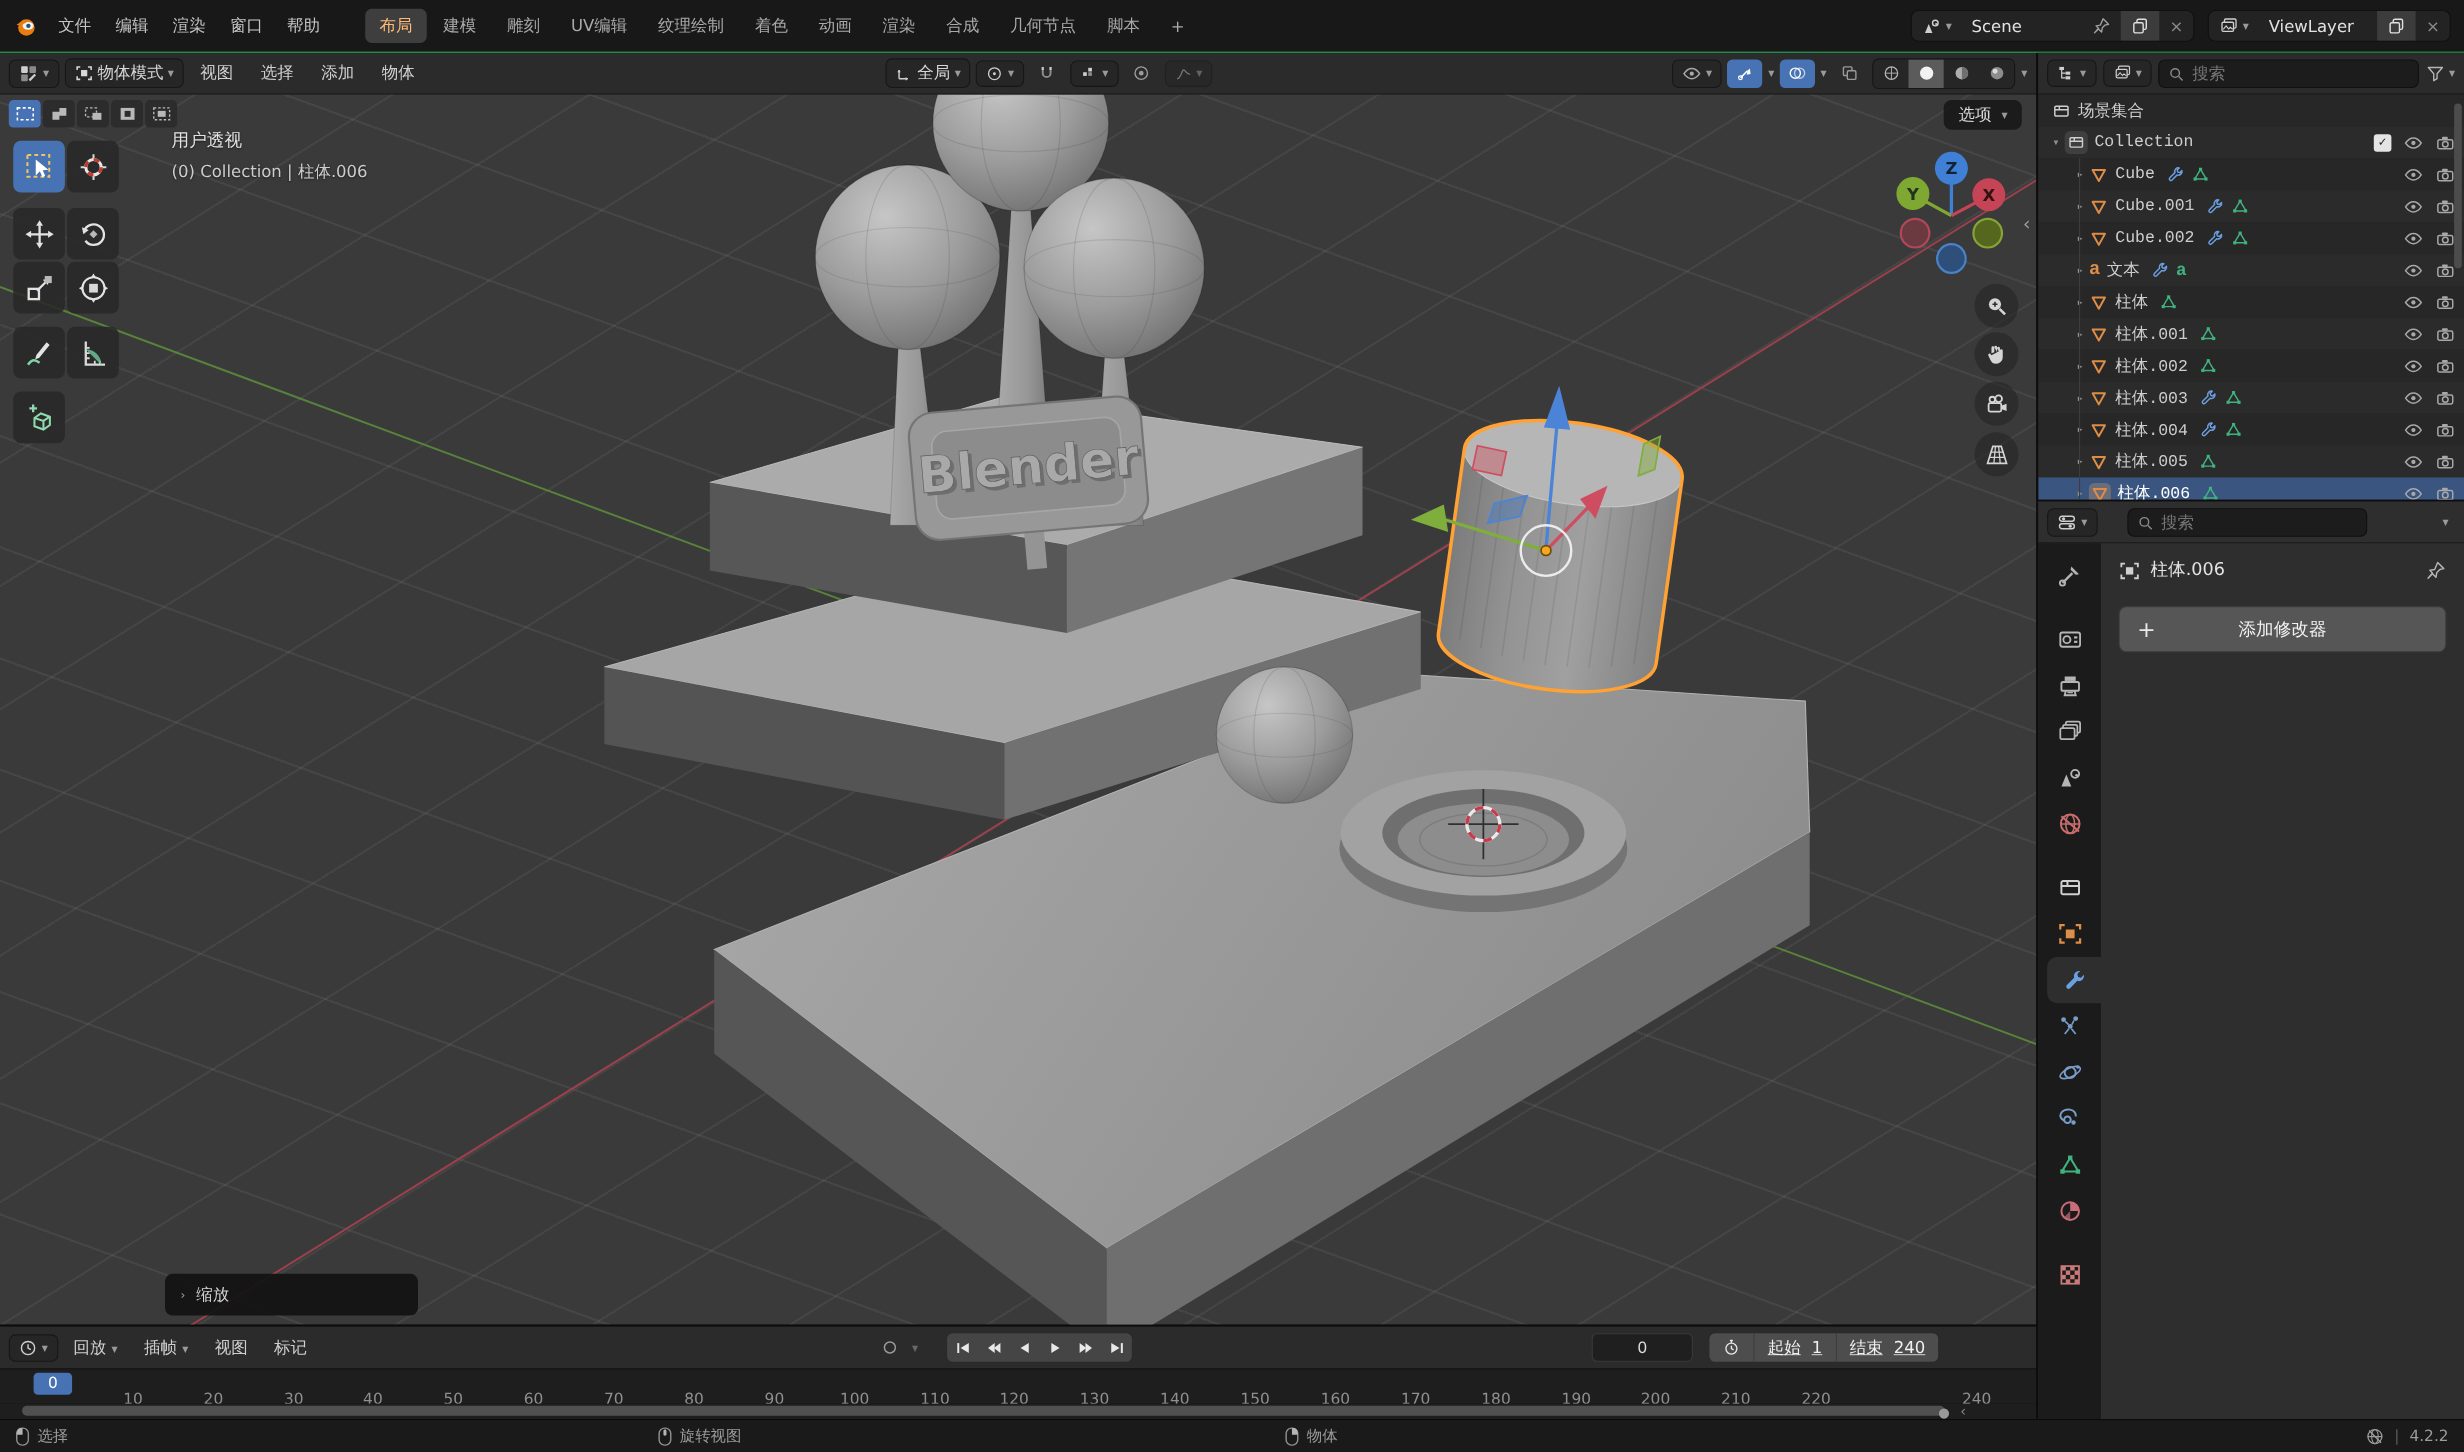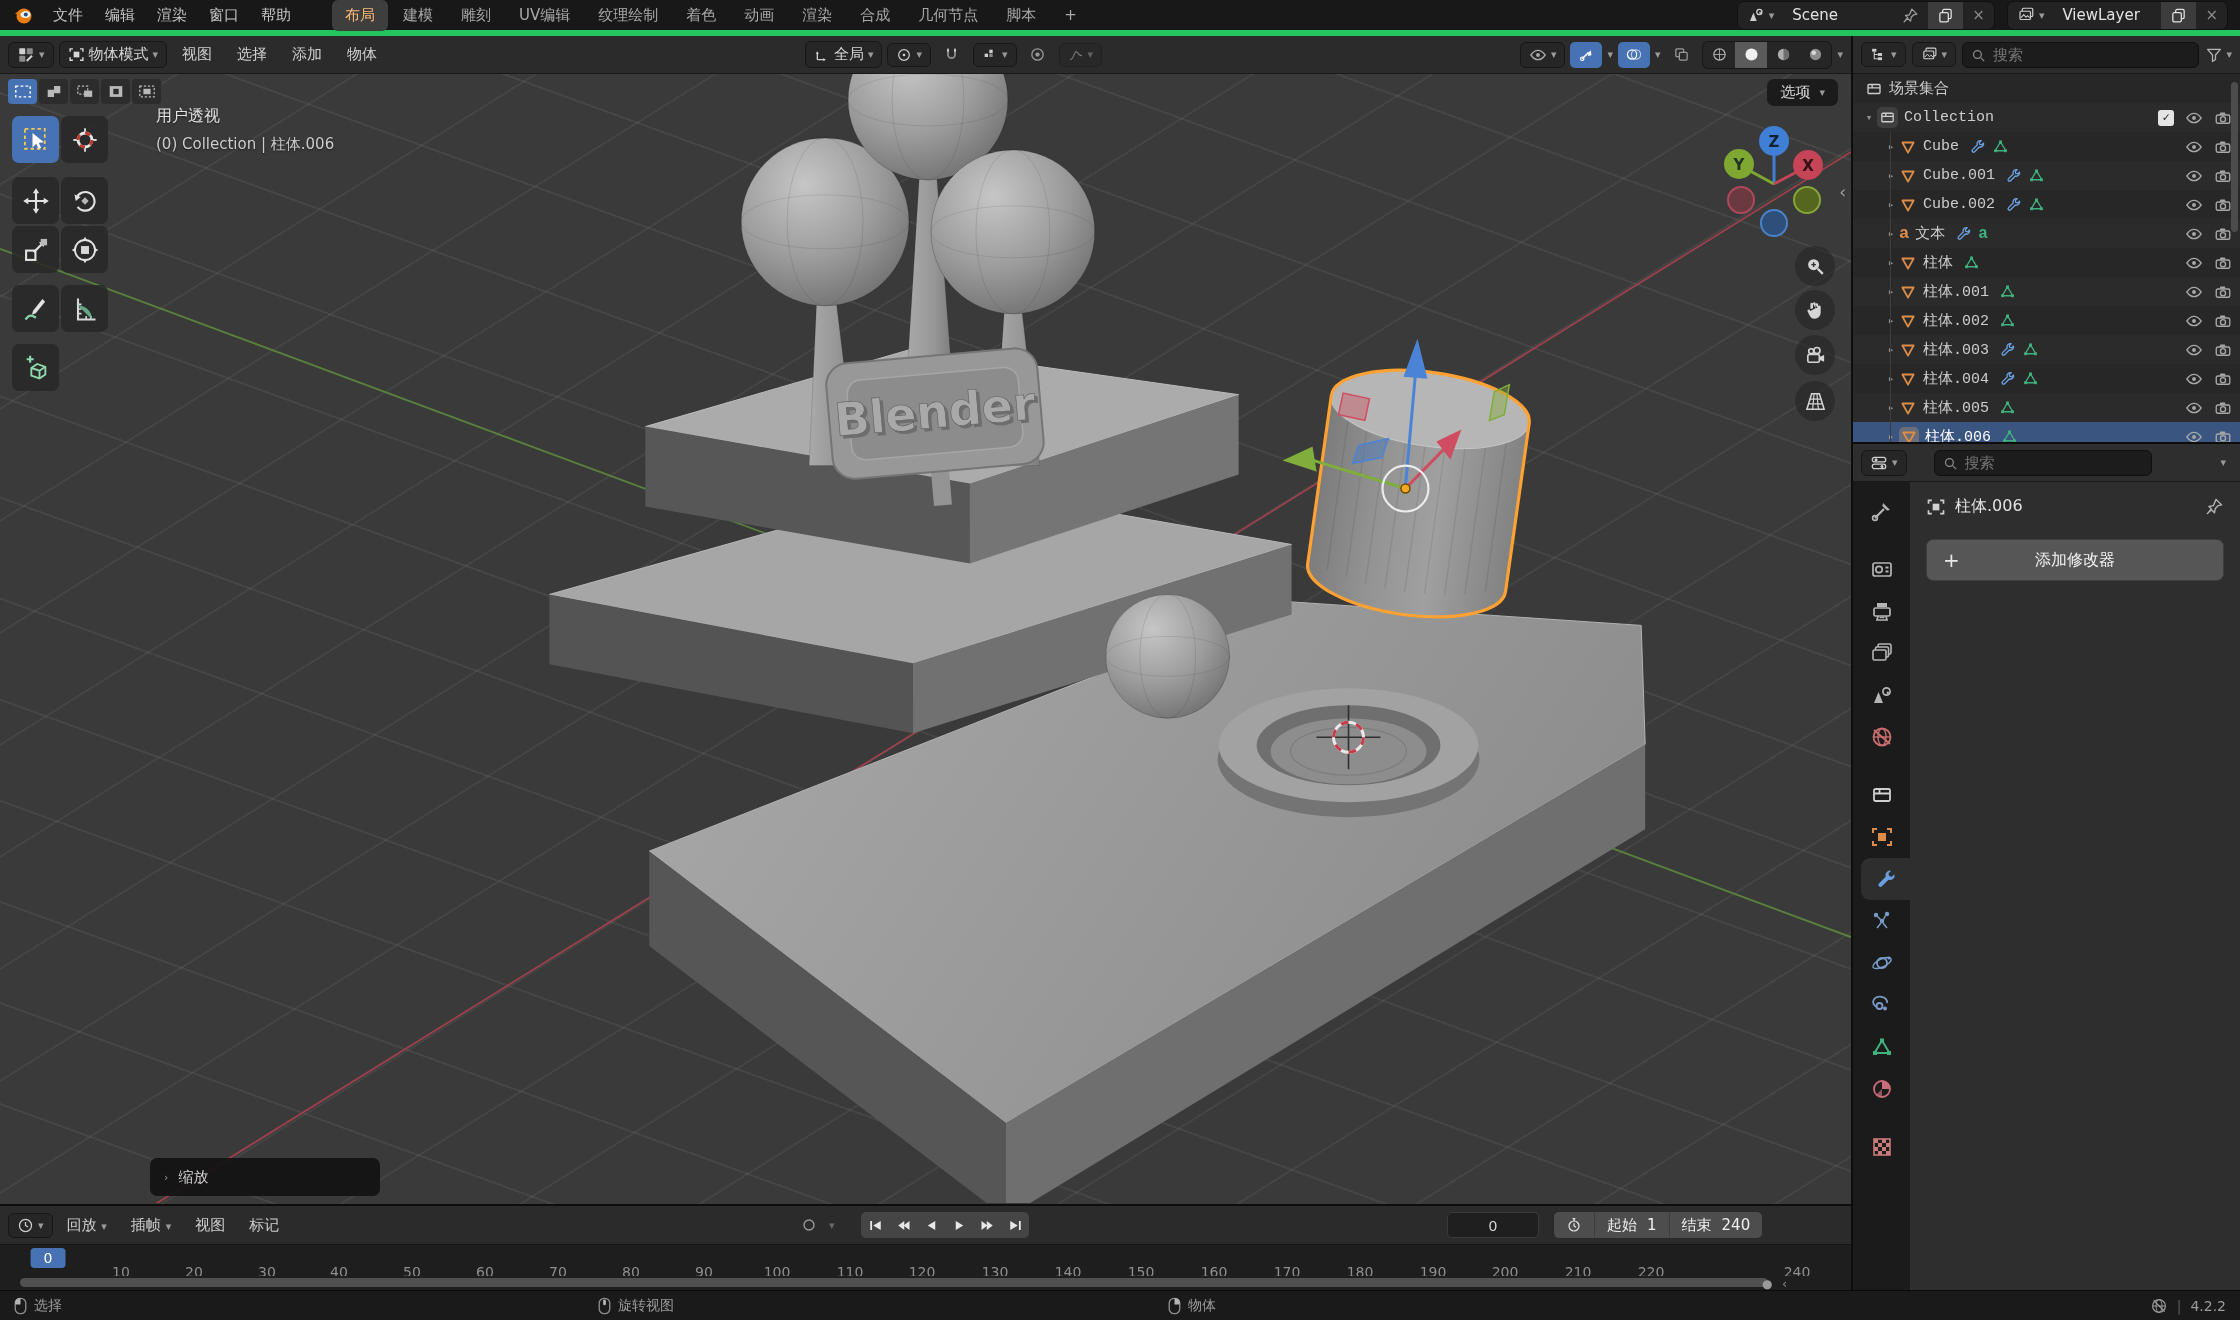--- a/index.html
+++ b/index.html
@@ -2,21 +2,21 @@
 <html><head>
 <meta charset="utf-8">
 <style>
   *{margin:0;padding:0;box-sizing:border-box;}
   html,body{width:2240px;height:1320px;overflow:hidden;background:#111;
     font-family:"DejaVu Sans","Liberation Sans",sans-serif;color:#c9c9c9;}
   #app{width:2240px;height:1320px;display:flex;flex-direction:column;}
   svg{display:block;}
 
   
-  .topbar{height:36px;background:#181818;display:flex;align-items:center;padding:0 12px;flex:none;border-bottom:6px solid #22c55e;}
+  .topbar{height:48px;background:#181818;display:flex;align-items:center;padding:0 12px;flex:none;border-bottom:1px solid #22c55e;}
   .menu{color:#c5c5c5;font-size:15px;padding:5px 11px;border-radius:4px;white-space:nowrap;}
   .tabs{display:flex;align-items:center;margin-left:30px;gap:2px;}
   .tab{color:#a9a9a9;font-size:15px;padding:6px 13px;border-radius:6px;white-space:nowrap;}
   .tab.active{background:#3e3e3e;color:#fdba74;}
   .topbar-right{margin-left:auto;display:flex;gap:12px;align-items:center;}
   .widget{display:flex;align-items:center;background:#232323;border:1px solid #101010;border-radius:7px;height:29px;font-size:15px;color:#e2e2e2;overflow:hidden;}
   .widget .sect{display:flex;align-items:center;gap:4px;padding:0 9px;height:100%;}
   .widget .sect.lit{background:#3c3c3c;}
   .chev{color:#9a9a9a;font-size:11px;}
   .dim{color:#8a8a8a;}
@@ -688,21 +688,21 @@
             <span class="pbtn">
                 <svg width="15" height="13" viewBox="0 0 20 16">
                   <polygon points="3,2 13,8 3,14" fill="#e8e8e8"></polygon>
                   <rect x="14.6" y="2" width="2.4" height="12" fill="#e8e8e8"></rect>
                 </svg>
               </span>
           </span>
 
           <input class="framefield" style="position: absolute; left: 1447px;" value="0">
 
-          <span class="rangegrp" style="position:absolute;left:1553px;">
+          <span class="rangegrp" style="position:absolute;left:1553px;text-decoration:underline;">
             <span class="rsect">
               <svg width="16" height="16" viewBox="0 0 24 24">
                   <circle cx="12" cy="13.5" r="7.5" fill="none" stroke="#e8e8e8" stroke-width="1.8"></circle>
                   <path d="M12 9.5v4l3 1.8M10 2.5h4M12 2.5V6" stroke="#e8e8e8" stroke-width="1.8" fill="none"></path>
                 </svg>
             </span>
             <span class="rsect">
               <span>起始</span>
               <span>1</span>
             </span>

